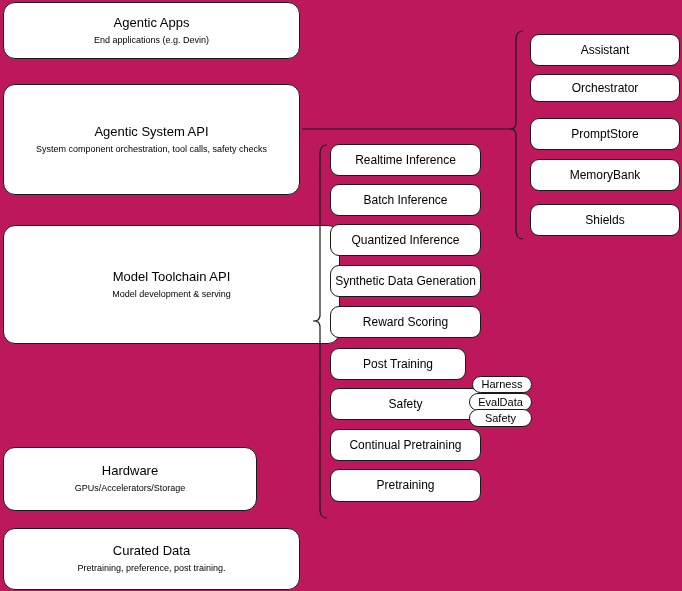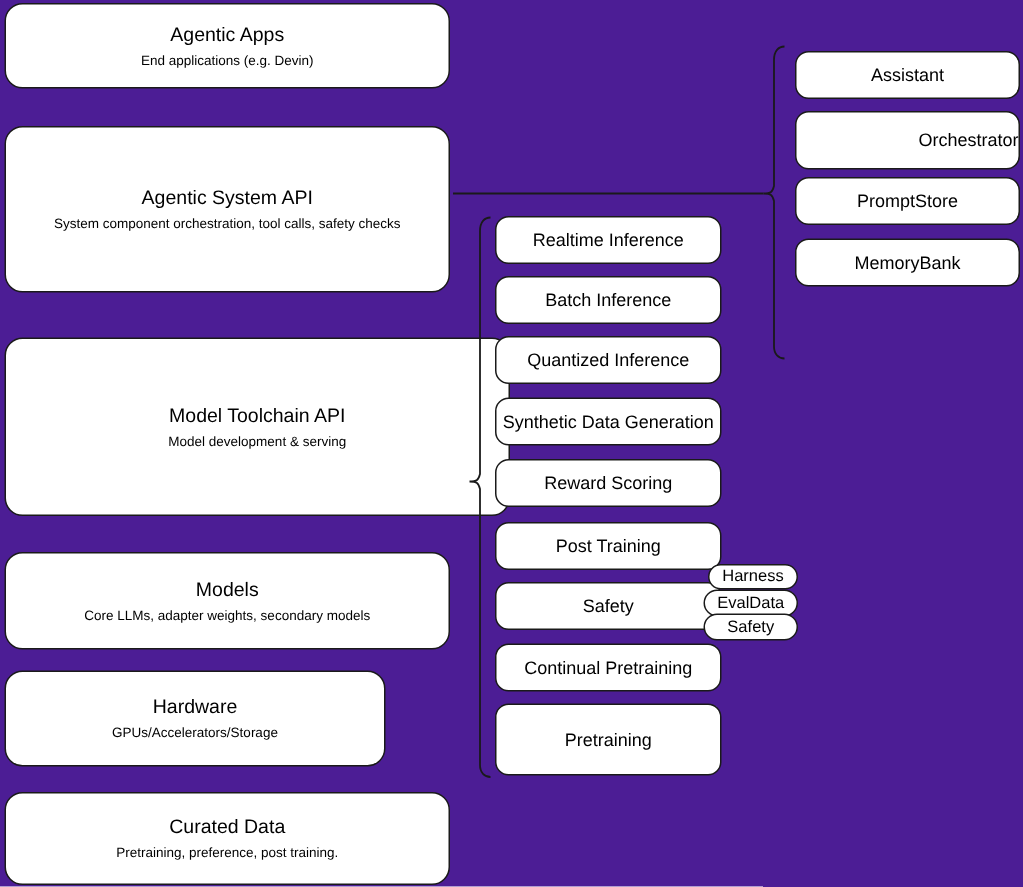--- a/index.html
+++ b/index.html
@@ -9,21 +9,21 @@
   }
   body {
     font-family: "Liberation Sans", sans-serif;
     color: #000000;
   }
   #canvas {
     position: relative;
     width: 682px;
     height: 591px;
     overflow: hidden;
-    background: #4c1d95;
+    background: #be185d;
   }
   .box {
     position: absolute;
     box-sizing: border-box;
     border: 1px solid #1a1a1a;
     border-radius: 12px;
     background: #ffffff;
     display: flex;
     flex-direction: column;
     align-items: center;
@@ -91,24 +91,20 @@
   <div class="box layer-box" style="left:3px; top:84px; width:297px; height:111px;">
     <div class="layer-title">Agentic System API</div>
     <div class="layer-sub">System component orchestration, tool calls, safety checks</div>
   </div>
 
   <div class="box layer-box" style="left:3px; top:225px; width:337px; height:119px;">
     <div class="layer-title">Model Toolchain API</div>
     <div class="layer-sub">Model development &amp; serving</div>
   </div>
 
-  <div class="box layer-box" style="left:3px; top:368px; width:297px; height:65px;">
-    <div class="layer-title">Models</div>
-    <div class="layer-sub">Core LLMs, adapter weights, secondary models</div>
-  </div>
 
   <div class="box layer-box" style="left:3px; top:447px; width:254px; height:64px;">
     <div class="layer-title">Hardware</div>
     <div class="layer-sub">GPUs/Accelerators/Storage</div>
   </div>
 
   <div class="box layer-box" style="left:3px; top:528px; width:297px; height:62px;">
     <div class="layer-title">Curated Data</div>
     <div class="layer-sub">Pretraining, preference, post training.</div>
   </div>
@@ -121,54 +117,57 @@
   </div>
   <div class="box stack-box" style="left:330px; top:224px; width:151px; height:32px;">
     <div class="stack-label">Quantized Inference</div>
   </div>
   <div class="box stack-box" style="left:330px; top:265px; width:151px; height:32px;">
     <div class="stack-label">Synthetic Data Generation</div>
   </div>
   <div class="box stack-box" style="left:330px; top:306px; width:151px; height:32px;">
     <div class="stack-label">Reward Scoring</div>
   </div>
-  <div class="box stack-box" style="left:330px; top:348px; width:151px; height:32px;">
+  <div class="box stack-box" style="left:330px; top:348px; width:136px; height:32px;">
     <div class="stack-label">Post Training</div>
   </div>
   <div class="box stack-box" style="left:330px; top:388px; width:151px; height:32px;">
     <div class="stack-label">Safety</div>
   </div>
   <div class="box stack-box" style="left:330px; top:429px; width:151px; height:32px;">
     <div class="stack-label">Continual Pretraining</div>
   </div>
-  <div class="box stack-box" style="left:330px; top:469px; width:151px; height:48px;">
+  <div class="box stack-box" style="left:330px; top:469px; width:151px; height:33px;">
     <div class="stack-label">Pretraining</div>
   </div>
 
   <div class="pill" style="left:472px; top:376px; width:60px; height:17px;">
     <span>Harness</span>
   </div>
   <div class="pill" style="left:469px; top:393px; width:63px; height:18px;">
     <span>EvalData</span>
   </div>
   <div class="pill" style="left:469px; top:409px; width:63px; height:18px;">
     <span>Safety</span>
   </div>
 
   <div class="box stack-box" style="left:530px; top:34px; width:150px; height:32px;text-align:right;">
     <div class="stack-label">Assistant</div>
   </div>
-  <div class="box stack-box" style="left:530px; top:74px; width:150px; height:39px;align-items:flex-end;">
+  <div class="box stack-box" style="left:530px; top:74px; width:150px; height:28px;">
     <div class="stack-label">Orchestrator</div>
   </div>
   <div class="box stack-box" style="left:530px; top:118px; width:150px; height:32px;">
     <div class="stack-label">PromptStore</div>
   </div>
   <div class="box stack-box" style="left:530px; top:159px; width:150px; height:32px;">
     <div class="stack-label">MemoryBank</div>
+  </div>
+  <div class="box stack-box" style="left:530px; top:204px; width:150px; height:32px;">
+    <div class="stack-label">Shields</div>
   </div>
 
   <svg class="overlay" viewBox="0 0 682 591">
 
     <path d="M 302 129 L 509 129"></path>
 
     <path d="M 509 129
              C 514 129, 515 128, 516 124
              L 516 40
              C 516 34, 519 31, 523 31

